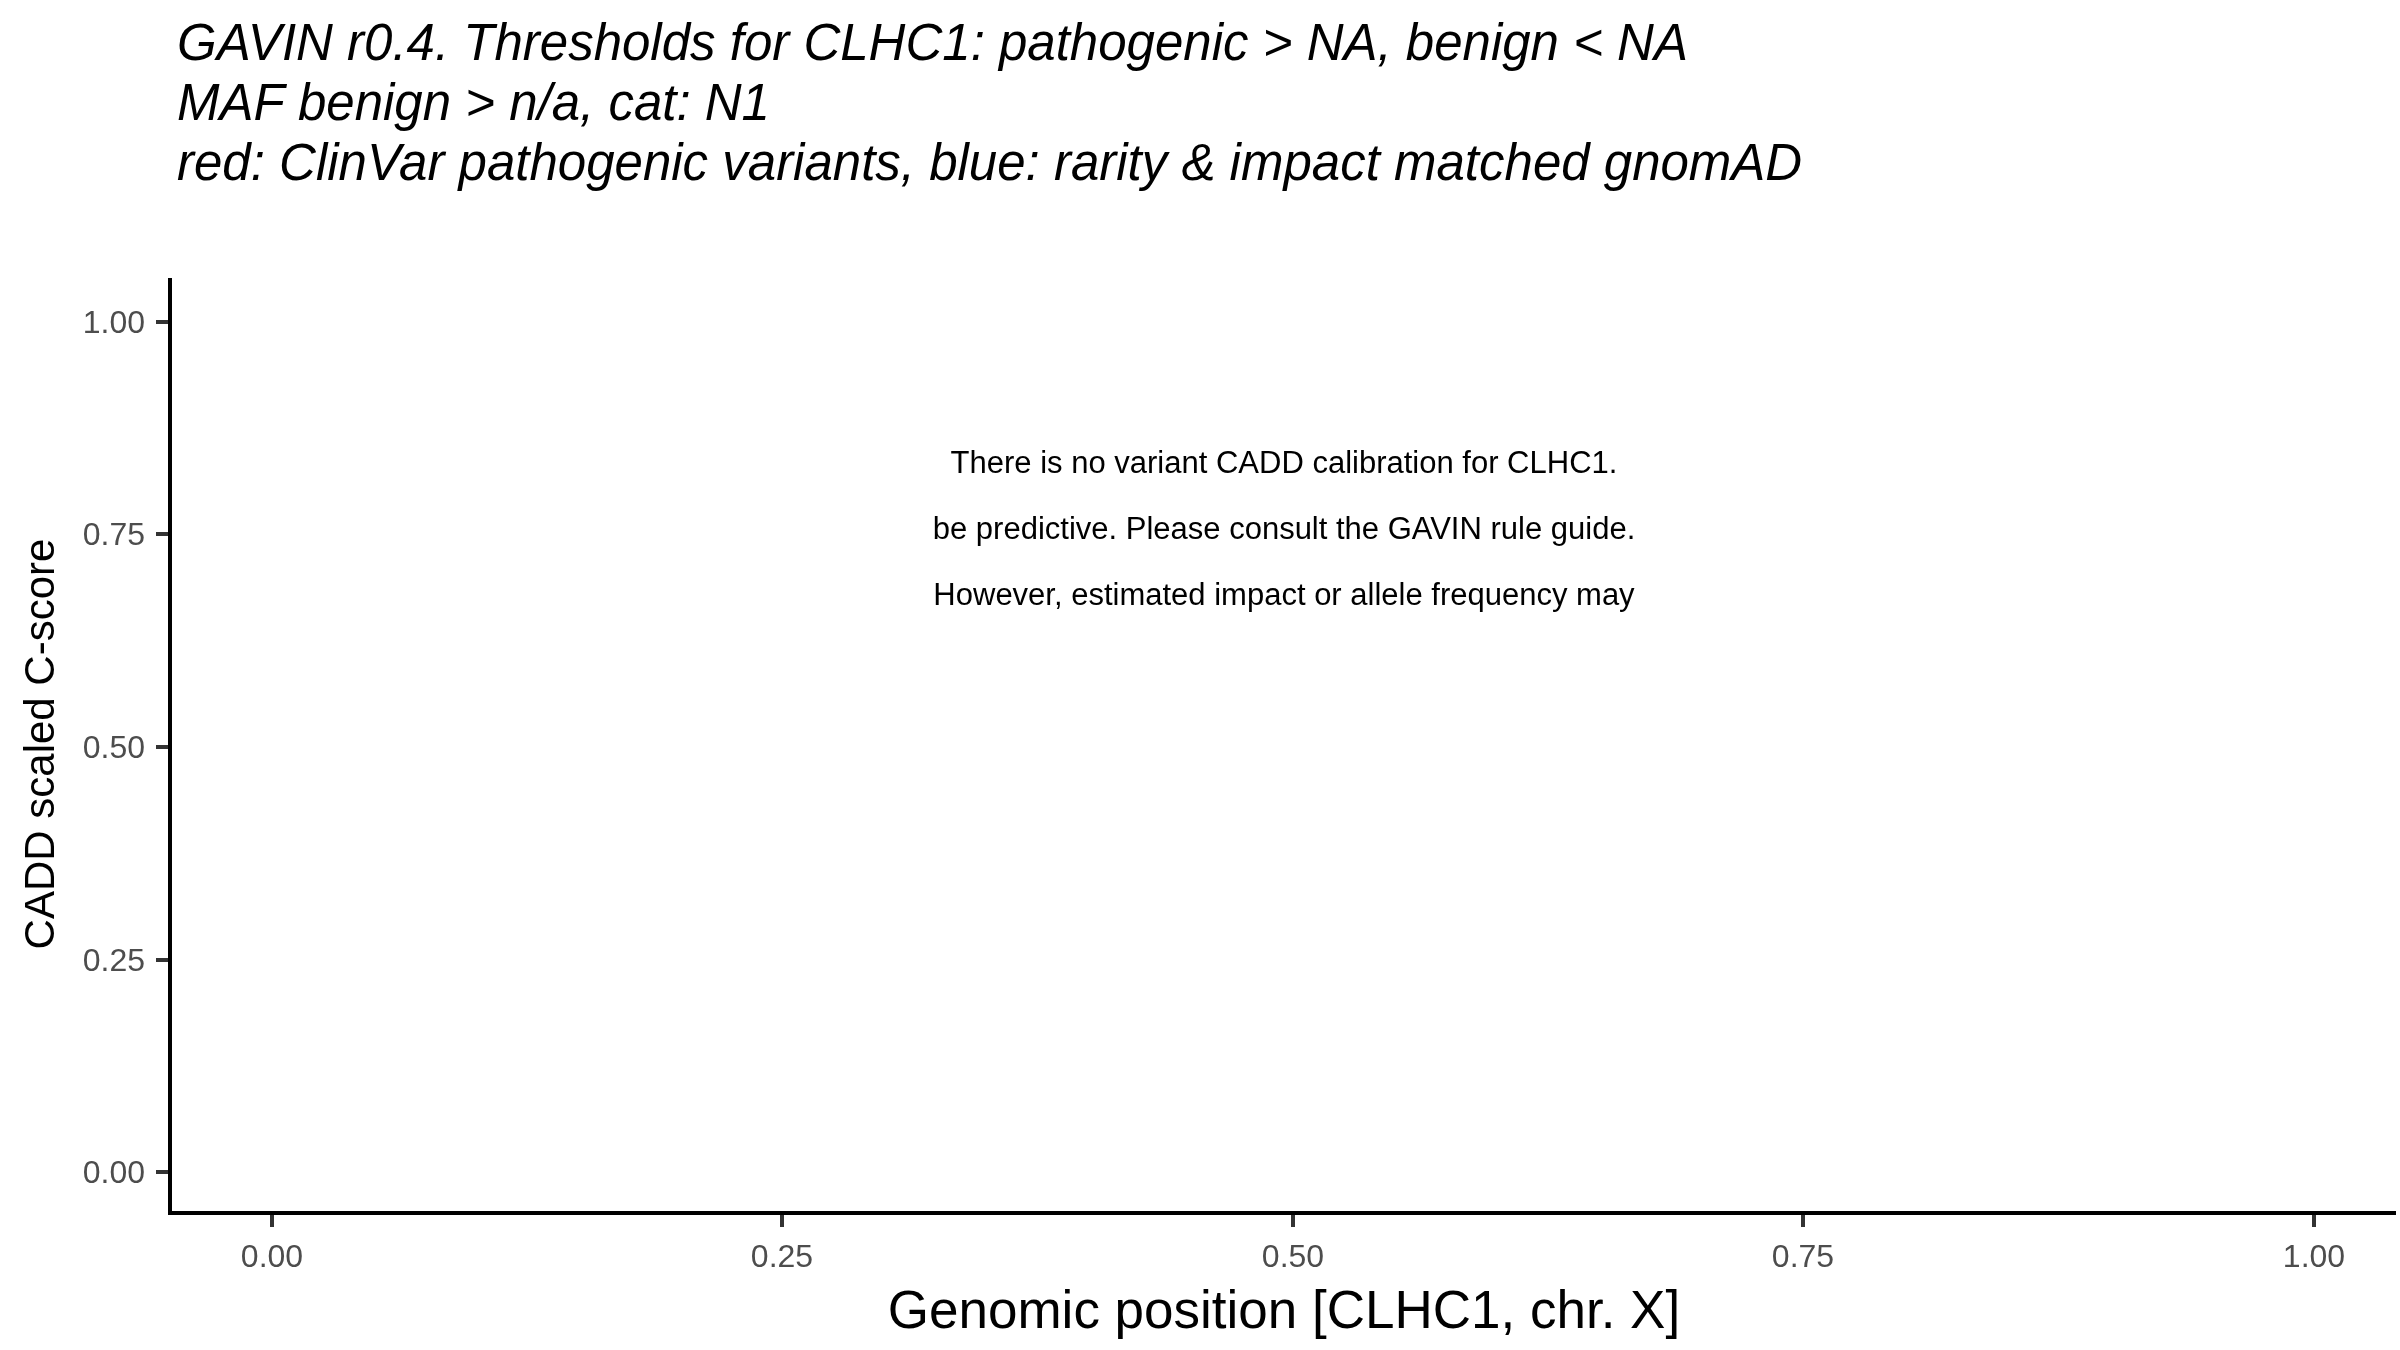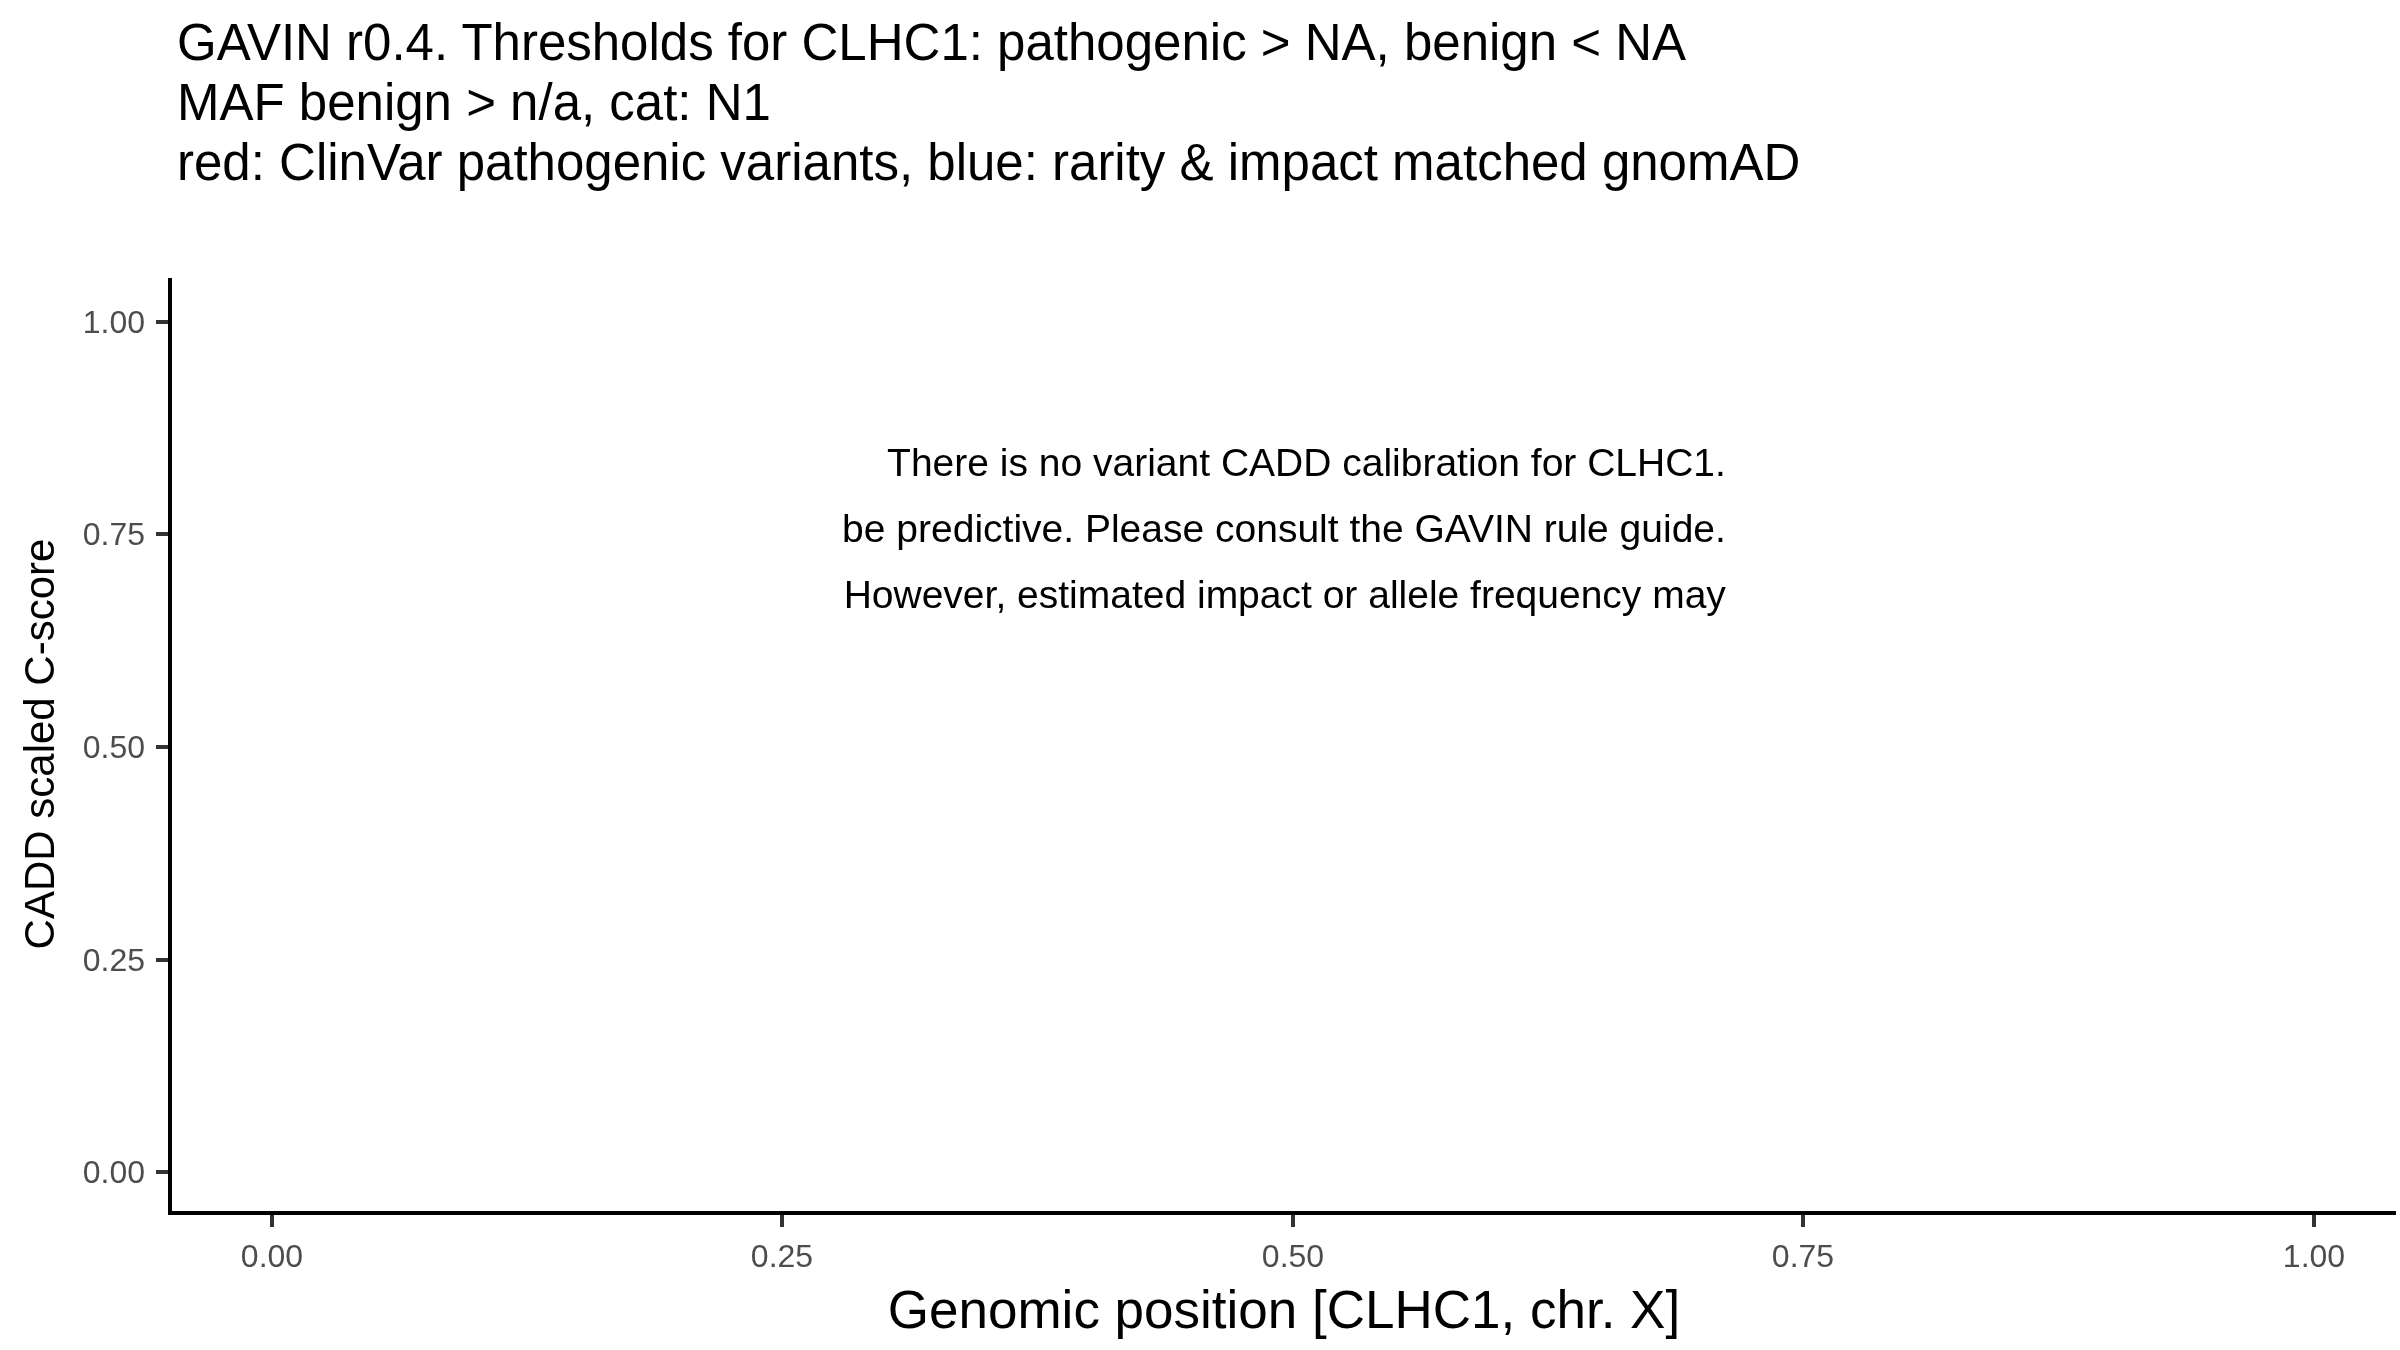--- a/index.html
+++ b/index.html
@@ -18,20 +18,21 @@
     background: #ffffff;
   }
   .title-block {
     position: absolute;
     left: 177px;
     top: 13px;
     color: #000000;
     font-size: 51px;
     line-height: 60px;
     white-space: nowrap;
+    font-style: italic;
   }
   .panel {
     position: absolute;
     left: 168px;
     top: 278px;
     width: 2228px;
     height: 937px;
     box-sizing: border-box;
     border-left: 4px solid #000000;
     border-bottom: 4px solid #000000;
@@ -89,23 +90,23 @@
     color: #000000;
     font-size: 42px;
     line-height: 46px;
     white-space: nowrap;
   }
   .annotation {
     position: absolute;
     left: 1284px;
     top: 430px;
     transform: translateX(-50%);
-    text-align: right;
+    text-align: center;
     color: #000000;
-    font-size: 39px;
+    font-size: 31px;
     line-height: 66px;
     white-space: nowrap;
   }
 </style>
 </head>
 <body>
 
 <div class="plot">
 
   <div class="title-block">

